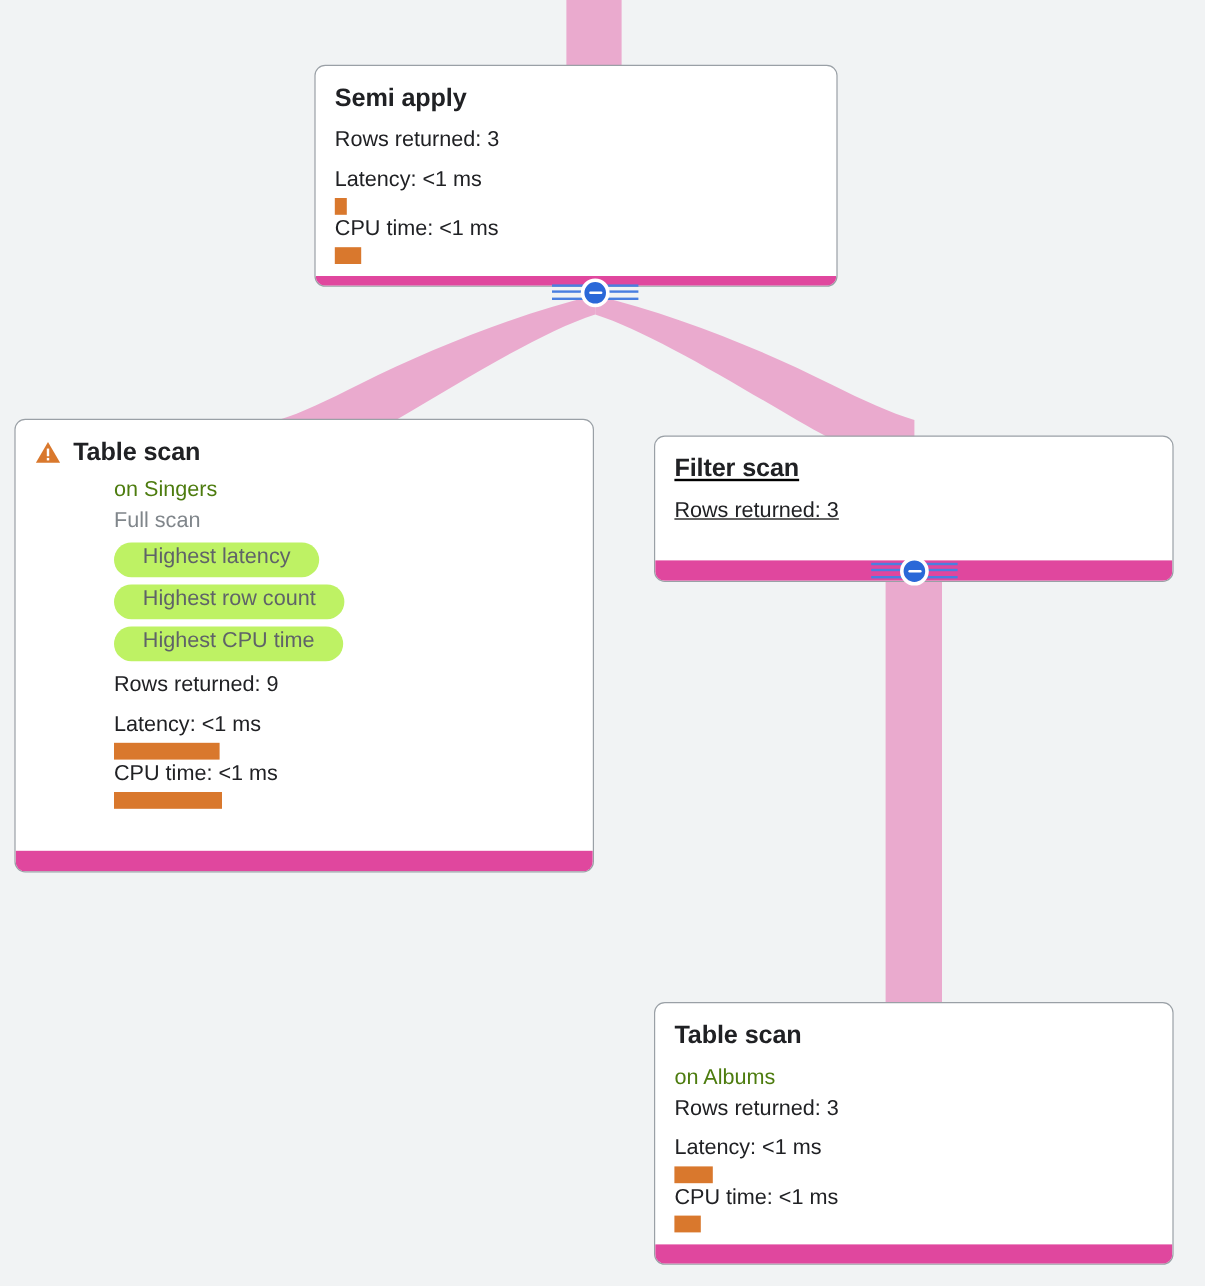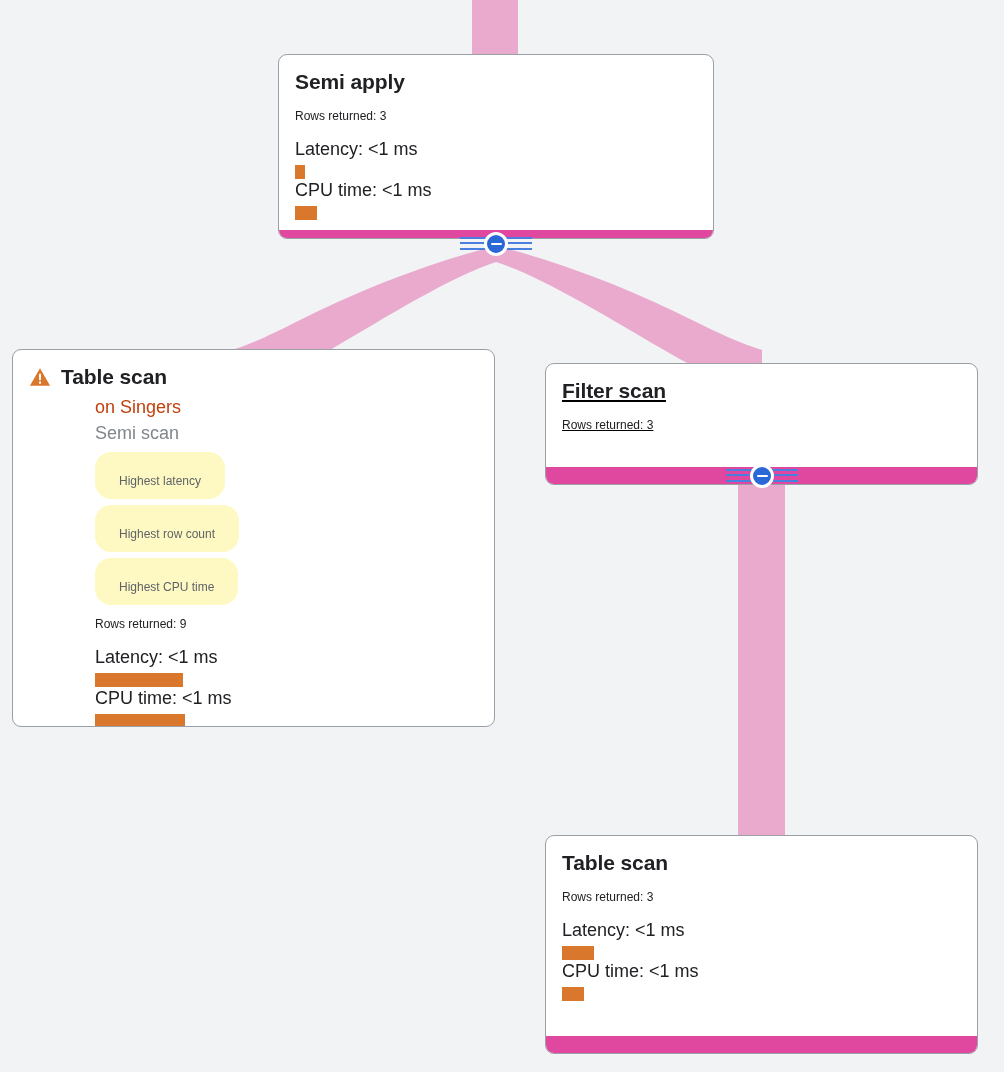--- a/index.html
+++ b/index.html
@@ -68,43 +68,43 @@
     line-height: 26px;
     font-weight: bold;
     color: #202124;
     letter-spacing: -0.1px;
   }
   .node-title.indent { }
 
   .sub-line {
     font-size: 18px;
     line-height: 26px;
-    color: #c2410c;
+    color: #4d7c0f;
   }
   .sub-line.muted {
     color: #80868b;
   }
   .rows-line {
-    font-size: 12px;
+    font-size: 18px;
     line-height: 26px;
     color: #202124;
   }
 
   .chips {
     margin: 6px 0 4px 0;
   }
   .chip {
     display: block;
     width: max-content;
-    background: #fef9c3;
+    background: #bef264;
     color: #5f6368;
-    font-size: 12px;
+    font-size: 18px;
     line-height: 22px;
     border-radius: 16px;
-    padding: 18px 24px 7px 24px;
+    padding: 0 24px 7px 24px;
     margin: 0 0 6px 0;
   }
 
   .metrics {
     display: flex;
     margin-top: 9px;
     flex-direction: column;
   }
   .metric {
     box-sizing: border-box;
@@ -187,21 +187,21 @@
              C 562,262 632,290 692,320
              C 720,334 742,344 762,350
              L 762,396
              C 732,386 702,372 664,350
              C 606,316 540,276 496,262
              Z" fill="#eaaace"></path>
 
     <rect x="738" y="476" width="47" height="370" fill="#eaaace"></rect>
   </svg>
 
-  <div class="node" style="left:278px; top:54px; width:436px; height:185px;">
+  <div class="node" style="left:262px; top:54px; width:436px; height:185px;">
     <div class="node-body">
       <div class="node-title-row">
         <div class="node-title">Semi apply</div>
       </div>
       <div class="rows-line">Rows returned: 3</div>
       <div class="metrics">
         <div class="metric" style="width:193px;">
           <div class="metric-label">Latency: &lt;1 ms</div>
           <div class="metric-bar" style="width:10px;"></div>
         </div>
@@ -228,21 +228,21 @@
       <div class="node-title-row">
         <svg class="warn-icon" viewBox="0 0 24 24">
           <path d="M12 2.5 L23 21.5 L1 21.5 Z" fill="#d9782d"></path>
           <rect x="10.9" y="8.5" width="2.2" height="7" fill="#ffffff"></rect>
           <rect x="10.9" y="17" width="2.2" height="2.3" fill="#ffffff"></rect>
         </svg>
         <div class="node-title indent">Table scan</div>
       </div>
       <div style="padding-left:66px; margin-top:-4px;">
         <div class="sub-line">on Singers</div>
-        <div class="sub-line muted">Semi scan</div>
+        <div class="sub-line muted">Full scan</div>
         <div class="chips">
           <span class="chip">Highest latency</span>
           <span class="chip">Highest row count</span>
           <span class="chip">Highest CPU time</span>
         </div>
         <div class="rows-line">Rows returned: 9</div>
         <div class="metrics">
           <div class="metric" style="width:191px;">
             <div class="metric-label">Latency: &lt;1 ms</div>
             <div class="metric-bar" style="width:88px;"></div>
@@ -274,20 +274,21 @@
       <div class="rail r3"></div>
     </div>
     <div class="knob"></div>
   </div>
 
   <div class="node" style="left:545px; top:835px; width:433px; height:219px;">
     <div class="node-body">
       <div class="node-title-row">
         <div class="node-title">Table scan</div>
       </div>
+      <div class="sub-line">on Albums</div>
       <div class="rows-line">Rows returned: 3</div>
       <div class="metrics">
         <div class="metric" style="width:192px;">
           <div class="metric-label">Latency: &lt;1 ms</div>
           <div class="metric-bar" style="width:32px;"></div>
         </div>
         <div class="metric">
           <div class="metric-label">CPU time: &lt;1 ms</div>
           <div class="metric-bar" style="width:22px;"></div>
         </div>

